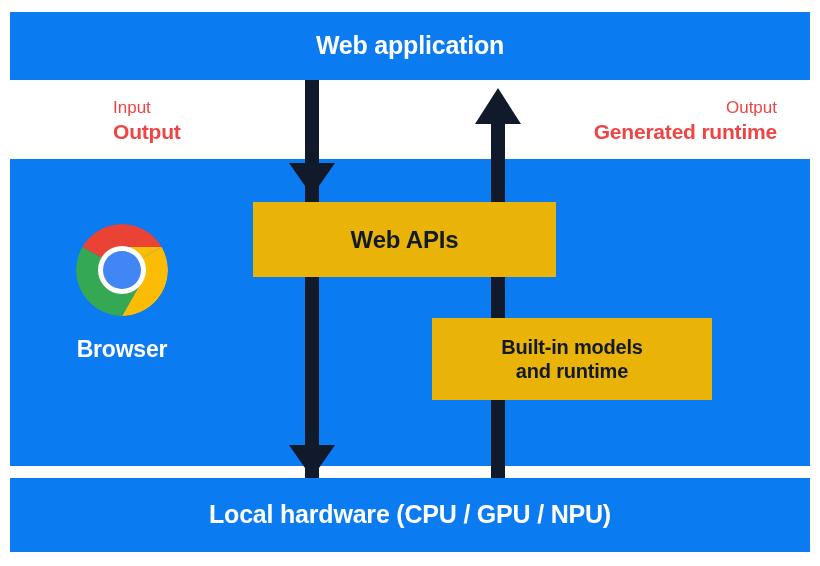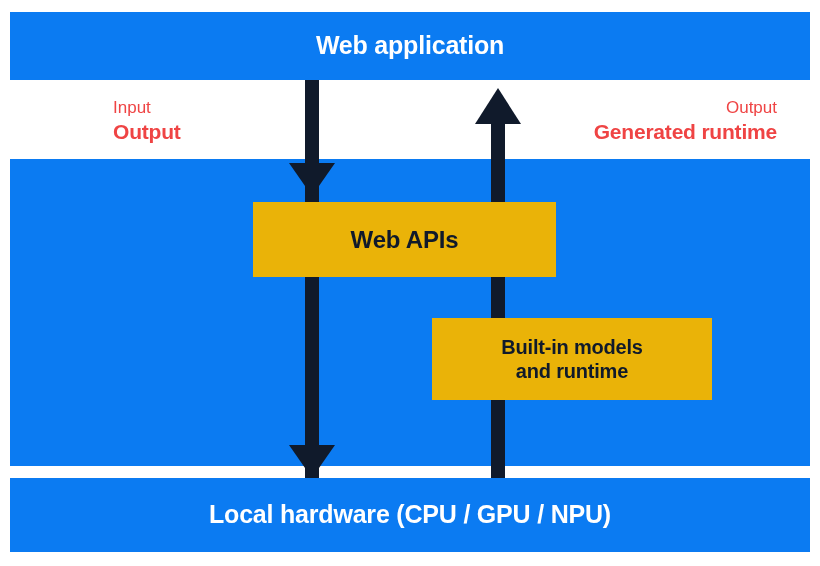--- a/index.html
+++ b/index.html
@@ -190,20 +190,44 @@
   <div class="flow-caption" id="caption-input">
     <span class="kicker">Input</span>
     <span class="headline">Output</span>
   </div>
 
   <div class="flow-caption" id="caption-output">
     <span class="kicker">Output</span>
     <span class="headline">Generated runtime</span>
   </div>
 
+  <div id="browser-group">
+    <svg id="chrome-icon" viewBox="0 0 96 96">
+      <defs>
+        <clipPath id="chrome-disc">
+          <circle cx="48" cy="48" r="46"></circle>
+        </clipPath>
+      </defs>
+      <g clip-path="url(#chrome-disc)">
+
+        <path d="M48 2 A46 46 0 0 1 87.83 25 L48 25 Z" fill="#ea4335"></path>
+        <path d="M48 2 A46 46 0 0 0 8.17 25 L28 36 A24 24 0 0 1 48 25 Z" fill="#ea4335"></path>
+
+        <path d="M87.83 25 A46 46 0 0 1 48 94 L68 59 A24 24 0 0 0 68 36 Z" fill="#fbbc05"></path>
+        <path d="M87.83 25 L48 25 L68 36 Z" fill="#fbbc05"></path>
+
+        <path d="M8.17 25 A46 46 0 0 0 48 94 L68 59 L28 59 A24 24 0 0 1 28 36 Z" fill="#34a853"></path>
+
+        <circle cx="48" cy="48" r="24" fill="#ffffff"></circle>
+
+        <circle cx="48" cy="48" r="19" fill="#4285f4"></circle>
+      </g>
+    </svg>
+    <span id="browser-label">Browser</span>
+  </div>
 
   <div class="amber-box" id="box-web-apis">
     <span class="box-label">Web APIs</span>
   </div>
 
   <div class="amber-box" id="box-builtin-models">
     <span class="box-label">Built-in models
 and runtime</span>
   </div>
 

